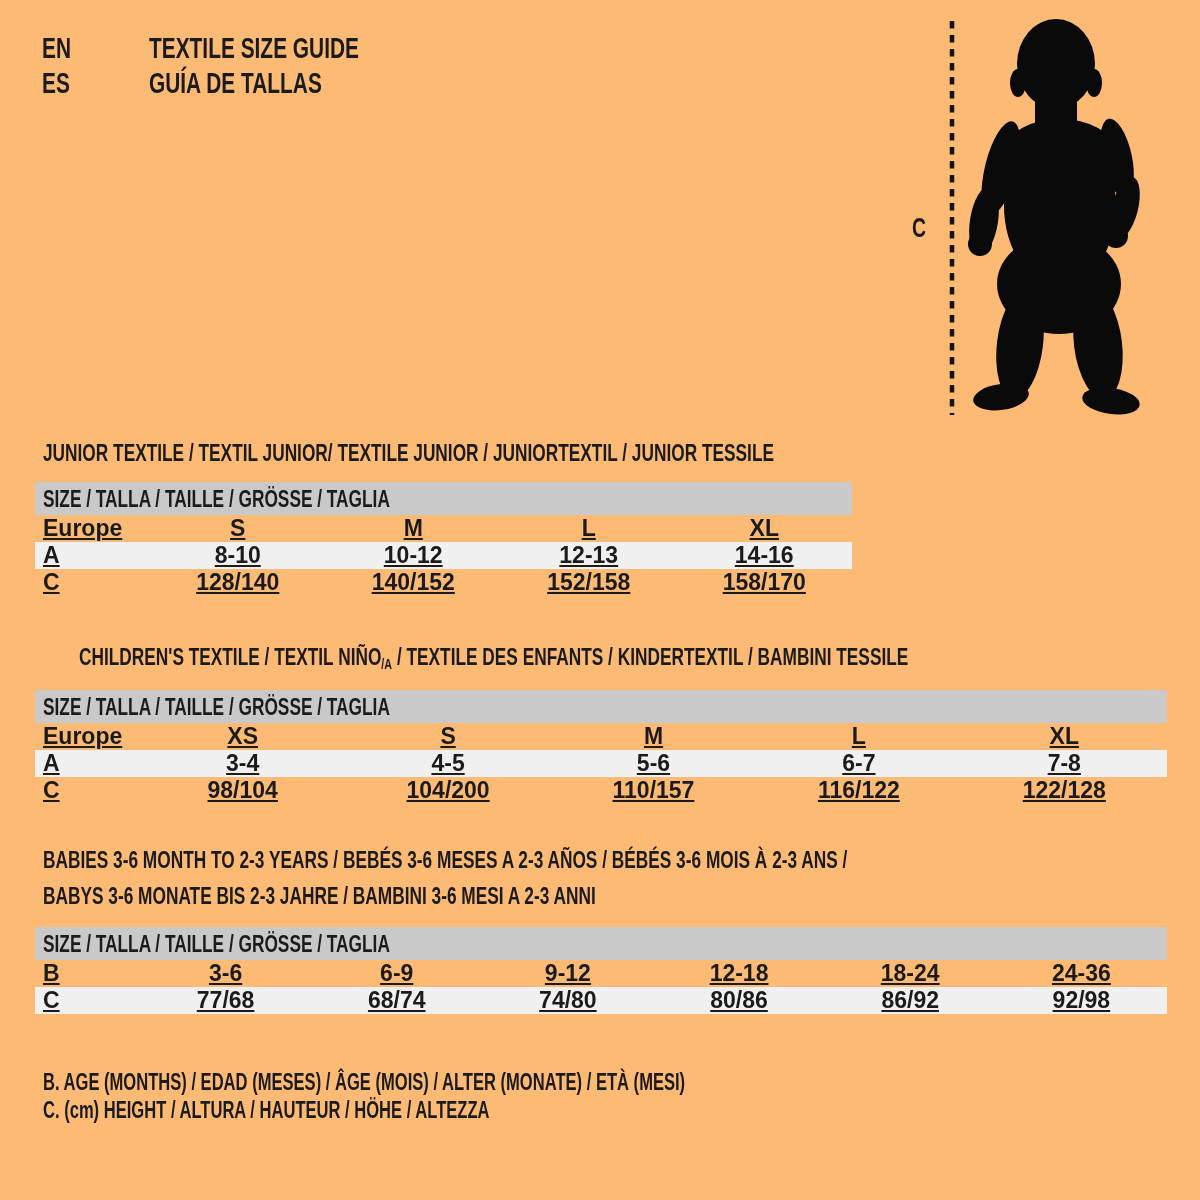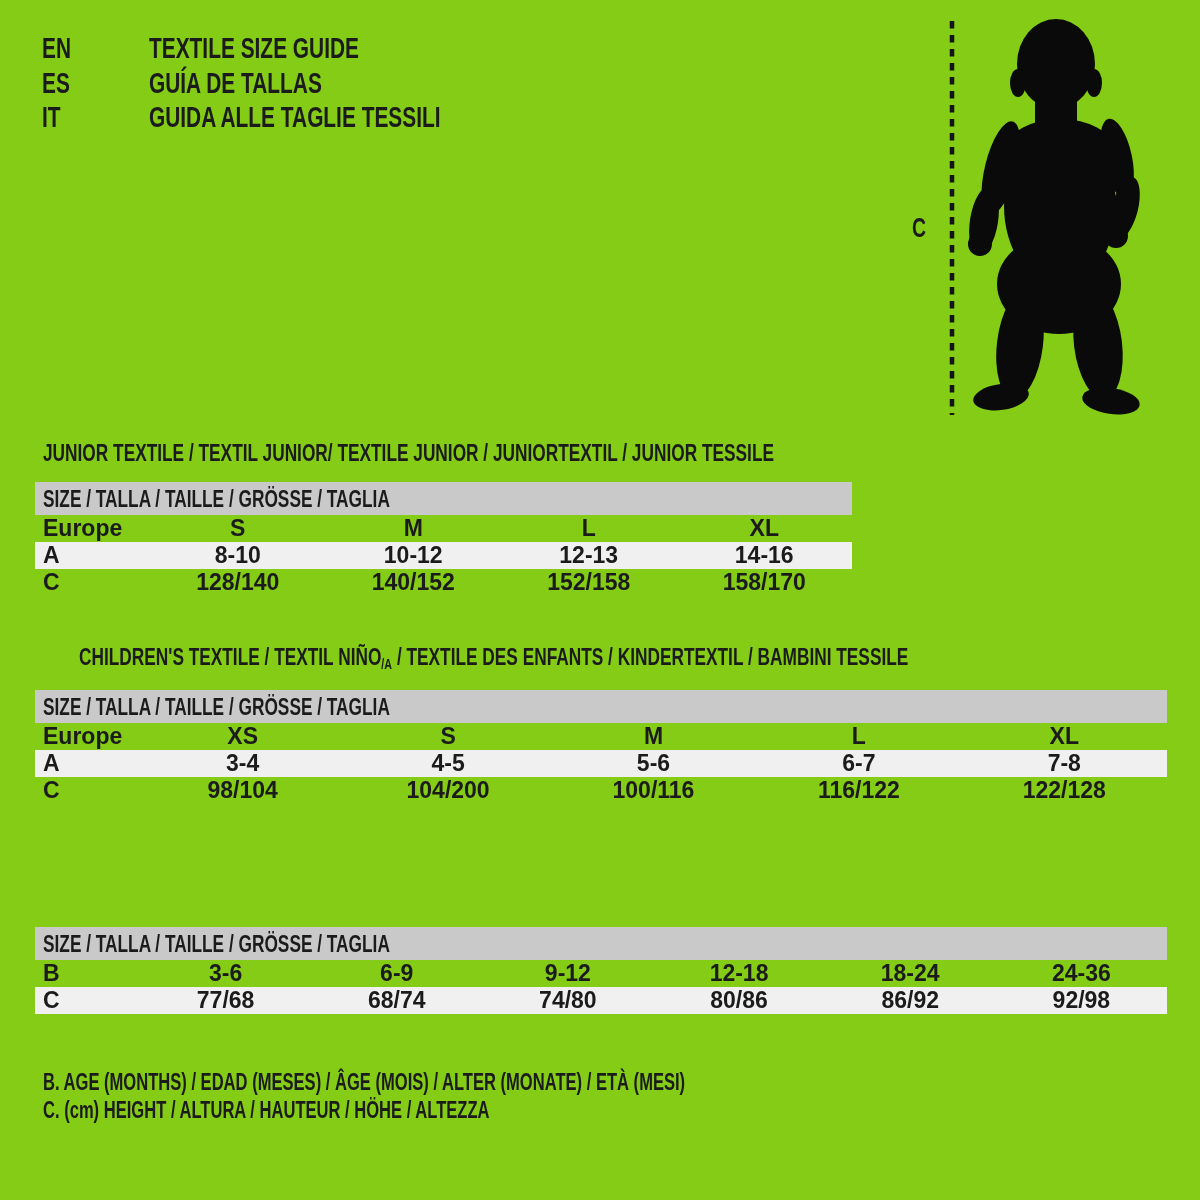--- a/index.html
+++ b/index.html
@@ -1,17 +1,17 @@
 <!DOCTYPE html>
 <html><head>
 <meta charset="utf-8">
 <style>
   html,body { margin:0; padding:0; background:#ffffff; }
   .page {
-    position:relative; width:1200px; height:1200px; background:#84cc16;
+    position:relative; width:1200px; height:1200px; background:#fdba74;
     font-family:"Liberation Sans", sans-serif; font-weight:700; color:#1b1b1b;
     overflow:hidden;
   }
   .cond { display:inline-block; transform:scaleX(0.72); transform-origin:0 50%; white-space:nowrap; }
 
   
   .langs { position:absolute; left:42px; top:31px; }
   .lang-row { height:34.5px; line-height:34.5px; font-size:29px; }
   .lang-row .code { width:107px; margin-right:0; }
 
@@ -27,21 +27,21 @@
   
   .tbl { position:absolute; left:35px; }
   .bar {
     height:33px; line-height:33px; background:#c9c9c9; padding-left:8px;
     font-size:24px; overflow:hidden;
   }
   .tbl table {
     width:100%; border-collapse:collapse; table-layout:fixed;
     font-size:23px;
   }
-  .tbl td { height:16px; padding:0; text-align:center; vertical-align:middle; font-weight:700; }
+  .tbl td { height:16px; padding:0; text-align:center; vertical-align:middle; font-weight:700;text-decoration:underline; }
   .tbl td.lbl { text-align:left; padding-left:8px; }
   .tbl tr.alt { background:#f0f0f0; }
 
   
   .legend { position:absolute; left:43px; top:1068px; }
   .legend-line { height:28px; line-height:28px; font-size:23px; }
 
   .babies-titles { position:absolute; left:43px; top:842px; }
   .babies-title-line { height:36px; line-height:36px; font-size:24px; }
 </style>
@@ -49,23 +49,20 @@
 <body>
 
 <div class="page">
 
   <div class="langs">
     <div class="lang-row">
       <span class="code cond">EN</span><span class="cond">TEXTILE SIZE GUIDE</span>
     </div>
     <div class="lang-row">
       <span class="code cond">ES</span><span class="cond">GUÍA DE TALLAS</span>
-    </div>
-    <div class="lang-row">
-      <span class="code cond">IT</span><span class="cond">GUIDA ALLE TAGLIE TESSILI</span>
     </div>
   </div>
 
   <svg class="figure" viewBox="0 0 200 404" aria-hidden="true">
     <line x1="6" y1="5" x2="6" y2="399" stroke="#141414" stroke-width="4.5" stroke-dasharray="7.5 6.5"></line>
     <g class="ink" transform="translate(19,0)">
       <ellipse cx="91" cy="48" rx="39" ry="45"></ellipse>
       <ellipse cx="53" cy="67" rx="8" ry="14"></ellipse>
       <ellipse cx="129" cy="67" rx="8" ry="14"></ellipse>
       <rect x="70" y="78" width="42" height="30"></rect>
@@ -157,28 +154,32 @@
           <td>3-4</td>
           <td>4-5</td>
           <td>5-6</td>
           <td>6-7</td>
           <td>7-8</td>
         </tr>
         <tr>
           <td class="lbl">C</td>
           <td>98/104</td>
           <td>104/200</td>
-          <td>100/116</td>
+          <td>110/157</td>
           <td>116/122</td>
           <td>122/128</td>
         </tr>
       </tbody>
     </table>
   </div>
 
+  <div class="babies-titles">
+    <div class="babies-title-line"><span class="cond">BABIES 3-6 MONTH TO 2-3 YEARS / BEBÉS 3-6 MESES A 2-3 AÑOS / BÉBÉS 3-6 MOIS À 2-3 ANS /</span></div>
+    <div class="babies-title-line"><span class="cond">BABYS 3-6 MONATE BIS 2-3 JAHRE / BAMBINI 3-6 MESI A 2-3 ANNI</span></div>
+  </div>
   <div class="tbl" style="top:927px; width:1132px;">
     <div class="bar">
       <span class="cond">SIZE / TALLA / TAILLE / GRÖSSE / TAGLIA</span>
     </div>
     <table>
       <colgroup>
           <col style="width:105px">
           <col>
           <col>
           <col>

